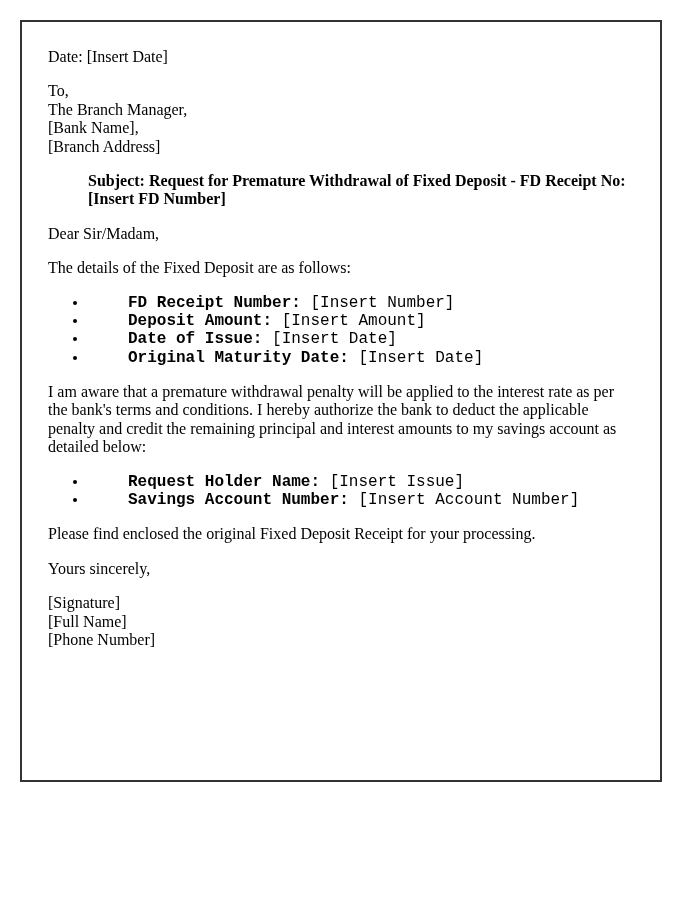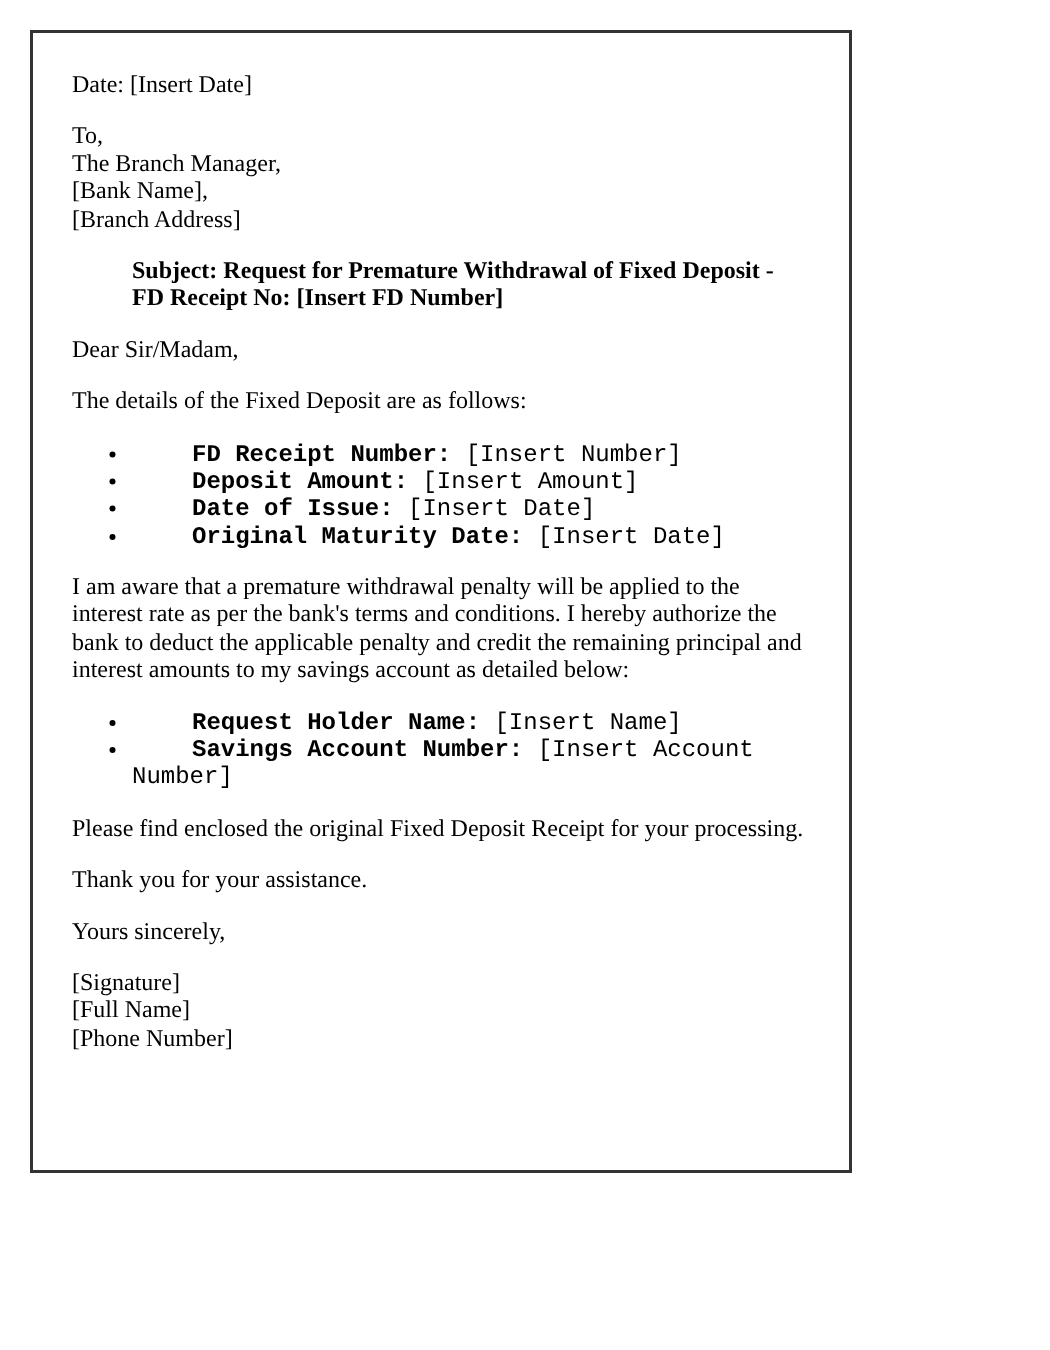--- a/index.html
+++ b/index.html
@@ -6,21 +6,21 @@
     margin: 0;
     padding: 0;
     background: #ffffff;
     width: 700px;
     height: 900px;
     overflow: hidden;
   }
   .letter-page {
     box-sizing: border-box;
     margin: 20px;
-    width: 548px;
+    width: 642px;
     min-height: 762px;
     border: 2px solid #333333;
     padding: 10px 26px;
     background: #ffffff;
     color: #000000;
     font-family: "Liberation Serif", "DejaVu Serif", serif;
     font-size: 16px;
     line-height: 1.15;
   }
   .para {
@@ -65,27 +65,26 @@
   <ul class="detail-list">
     <li><span class="bold">FD Receipt Number:</span> <span>[Insert Number]</span></li>
     <li><span class="bold">Deposit Amount:</span> <span>[Insert Amount]</span></li>
     <li><span class="bold">Date of Issue:</span> <span>[Insert Date]</span></li>
     <li><span class="bold">Original Maturity Date:</span> <span>[Insert Date]</span></li>
   </ul>
 
   <div class="para">I am aware that a premature withdrawal penalty will be applied to the interest rate as per the bank's terms and conditions. I hereby authorize the bank to deduct the applicable penalty and credit the remaining principal and interest amounts to my savings account as detailed below:</div>
 
   <ul class="detail-list">
-    <li><span class="bold">Request Holder Name:</span> <span>[Insert Name]</span></li>
+    <li><span class="bold">Request Holder Name:</span> <span>[Insert Issue]</span></li>
     <li><span class="bold">Savings Account Number:</span> <span>[Insert Account Number]</span></li>
   </ul>
 
   <div class="para">Please find enclosed the original Fixed Deposit Receipt for your processing.</div>
 
-  <div class="para">Thank you for your assistance.</div>
 
   <div class="para">Yours sincerely,</div>
 
   <div class="para">
     <div>[Signature]</div>
     <div>[Full Name]</div>
     <div>[Phone Number]</div>
   </div>
 
 </div>

